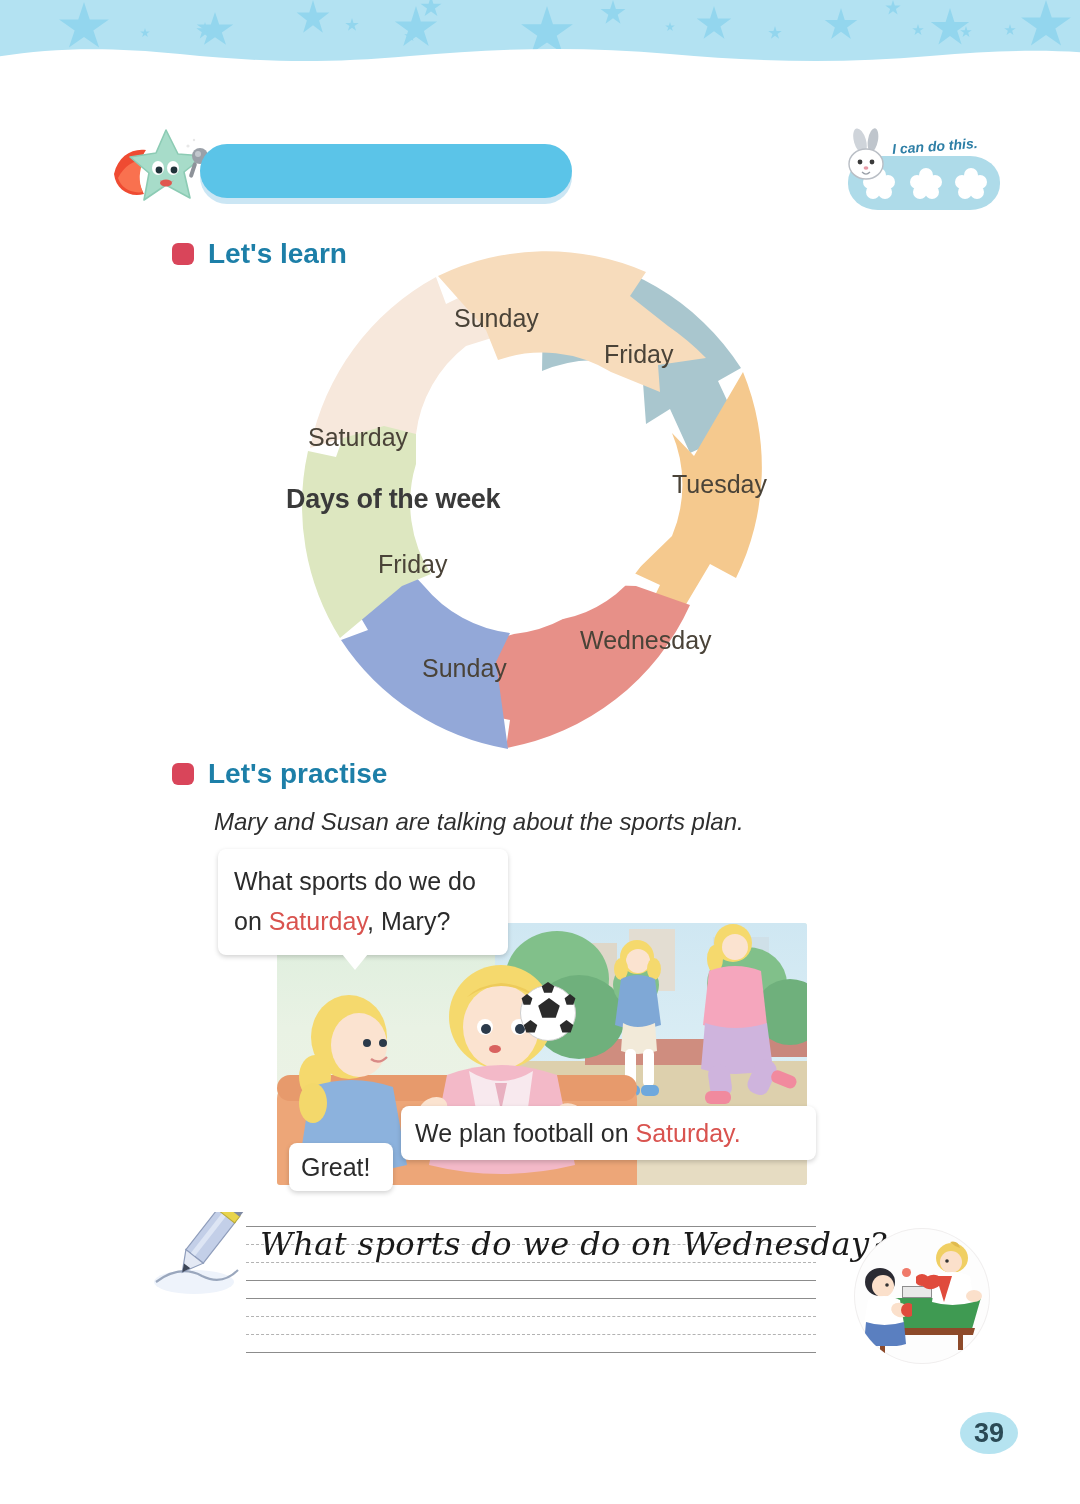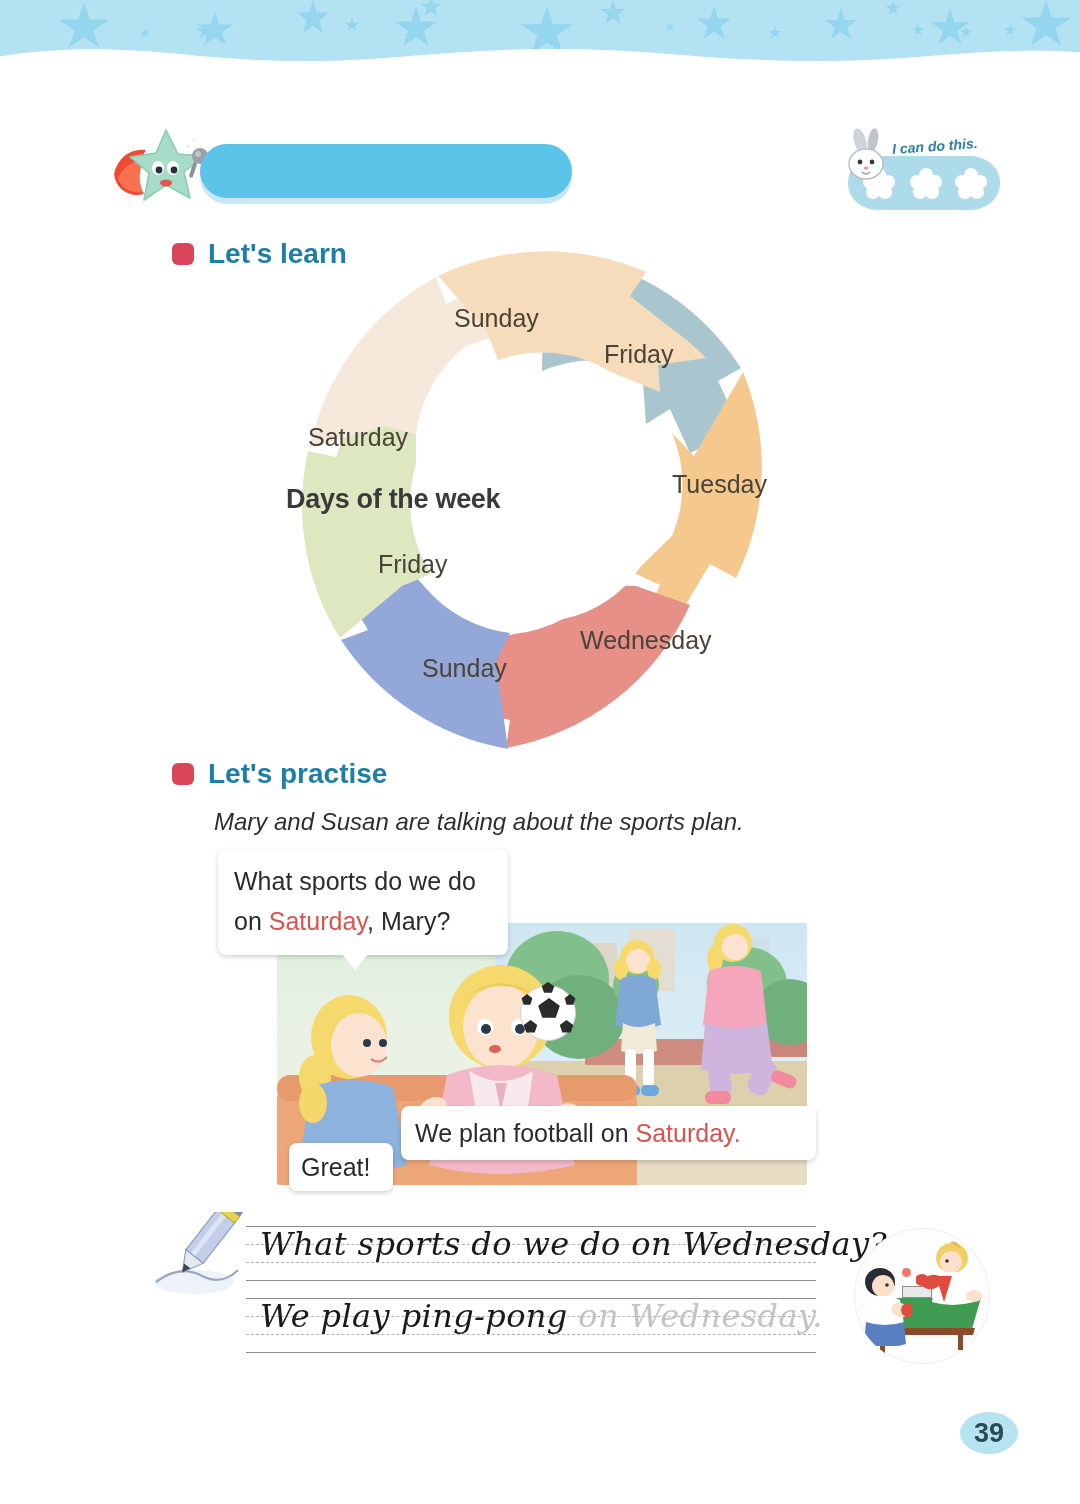--- a/index.html
+++ b/index.html
@@ -704,23 +704,20 @@
     <div class="hw-text">
       <span>What sports do we do on Wednesday?</span><span class="faded"></span>
     </div>
   </div>
 
   <div class="hw-line">
     <div class="rule-solid" style="top:4px;"></div>
     <div class="rule-dot" style="top:22px;"></div>
     <div class="rule-dot" style="top:40px;"></div>
     <div class="rule-solid" style="top:58px;"></div>
-    <div class="hw-text">
-      <span>We play ping-pong </span><span class="faded">on Wednesday.</span>
-    </div>
   </div>
 
 </div>
 
 <div class="pp-circle">
   <div class="pp-table"></div>
   <div class="pp-table-edge"></div>
   <div class="pp-leg" style="left:26px; top:104px;"></div>
   <div class="pp-leg" style="left:104px; top:100px;"></div>
   <div class="pp-net-top"></div>

